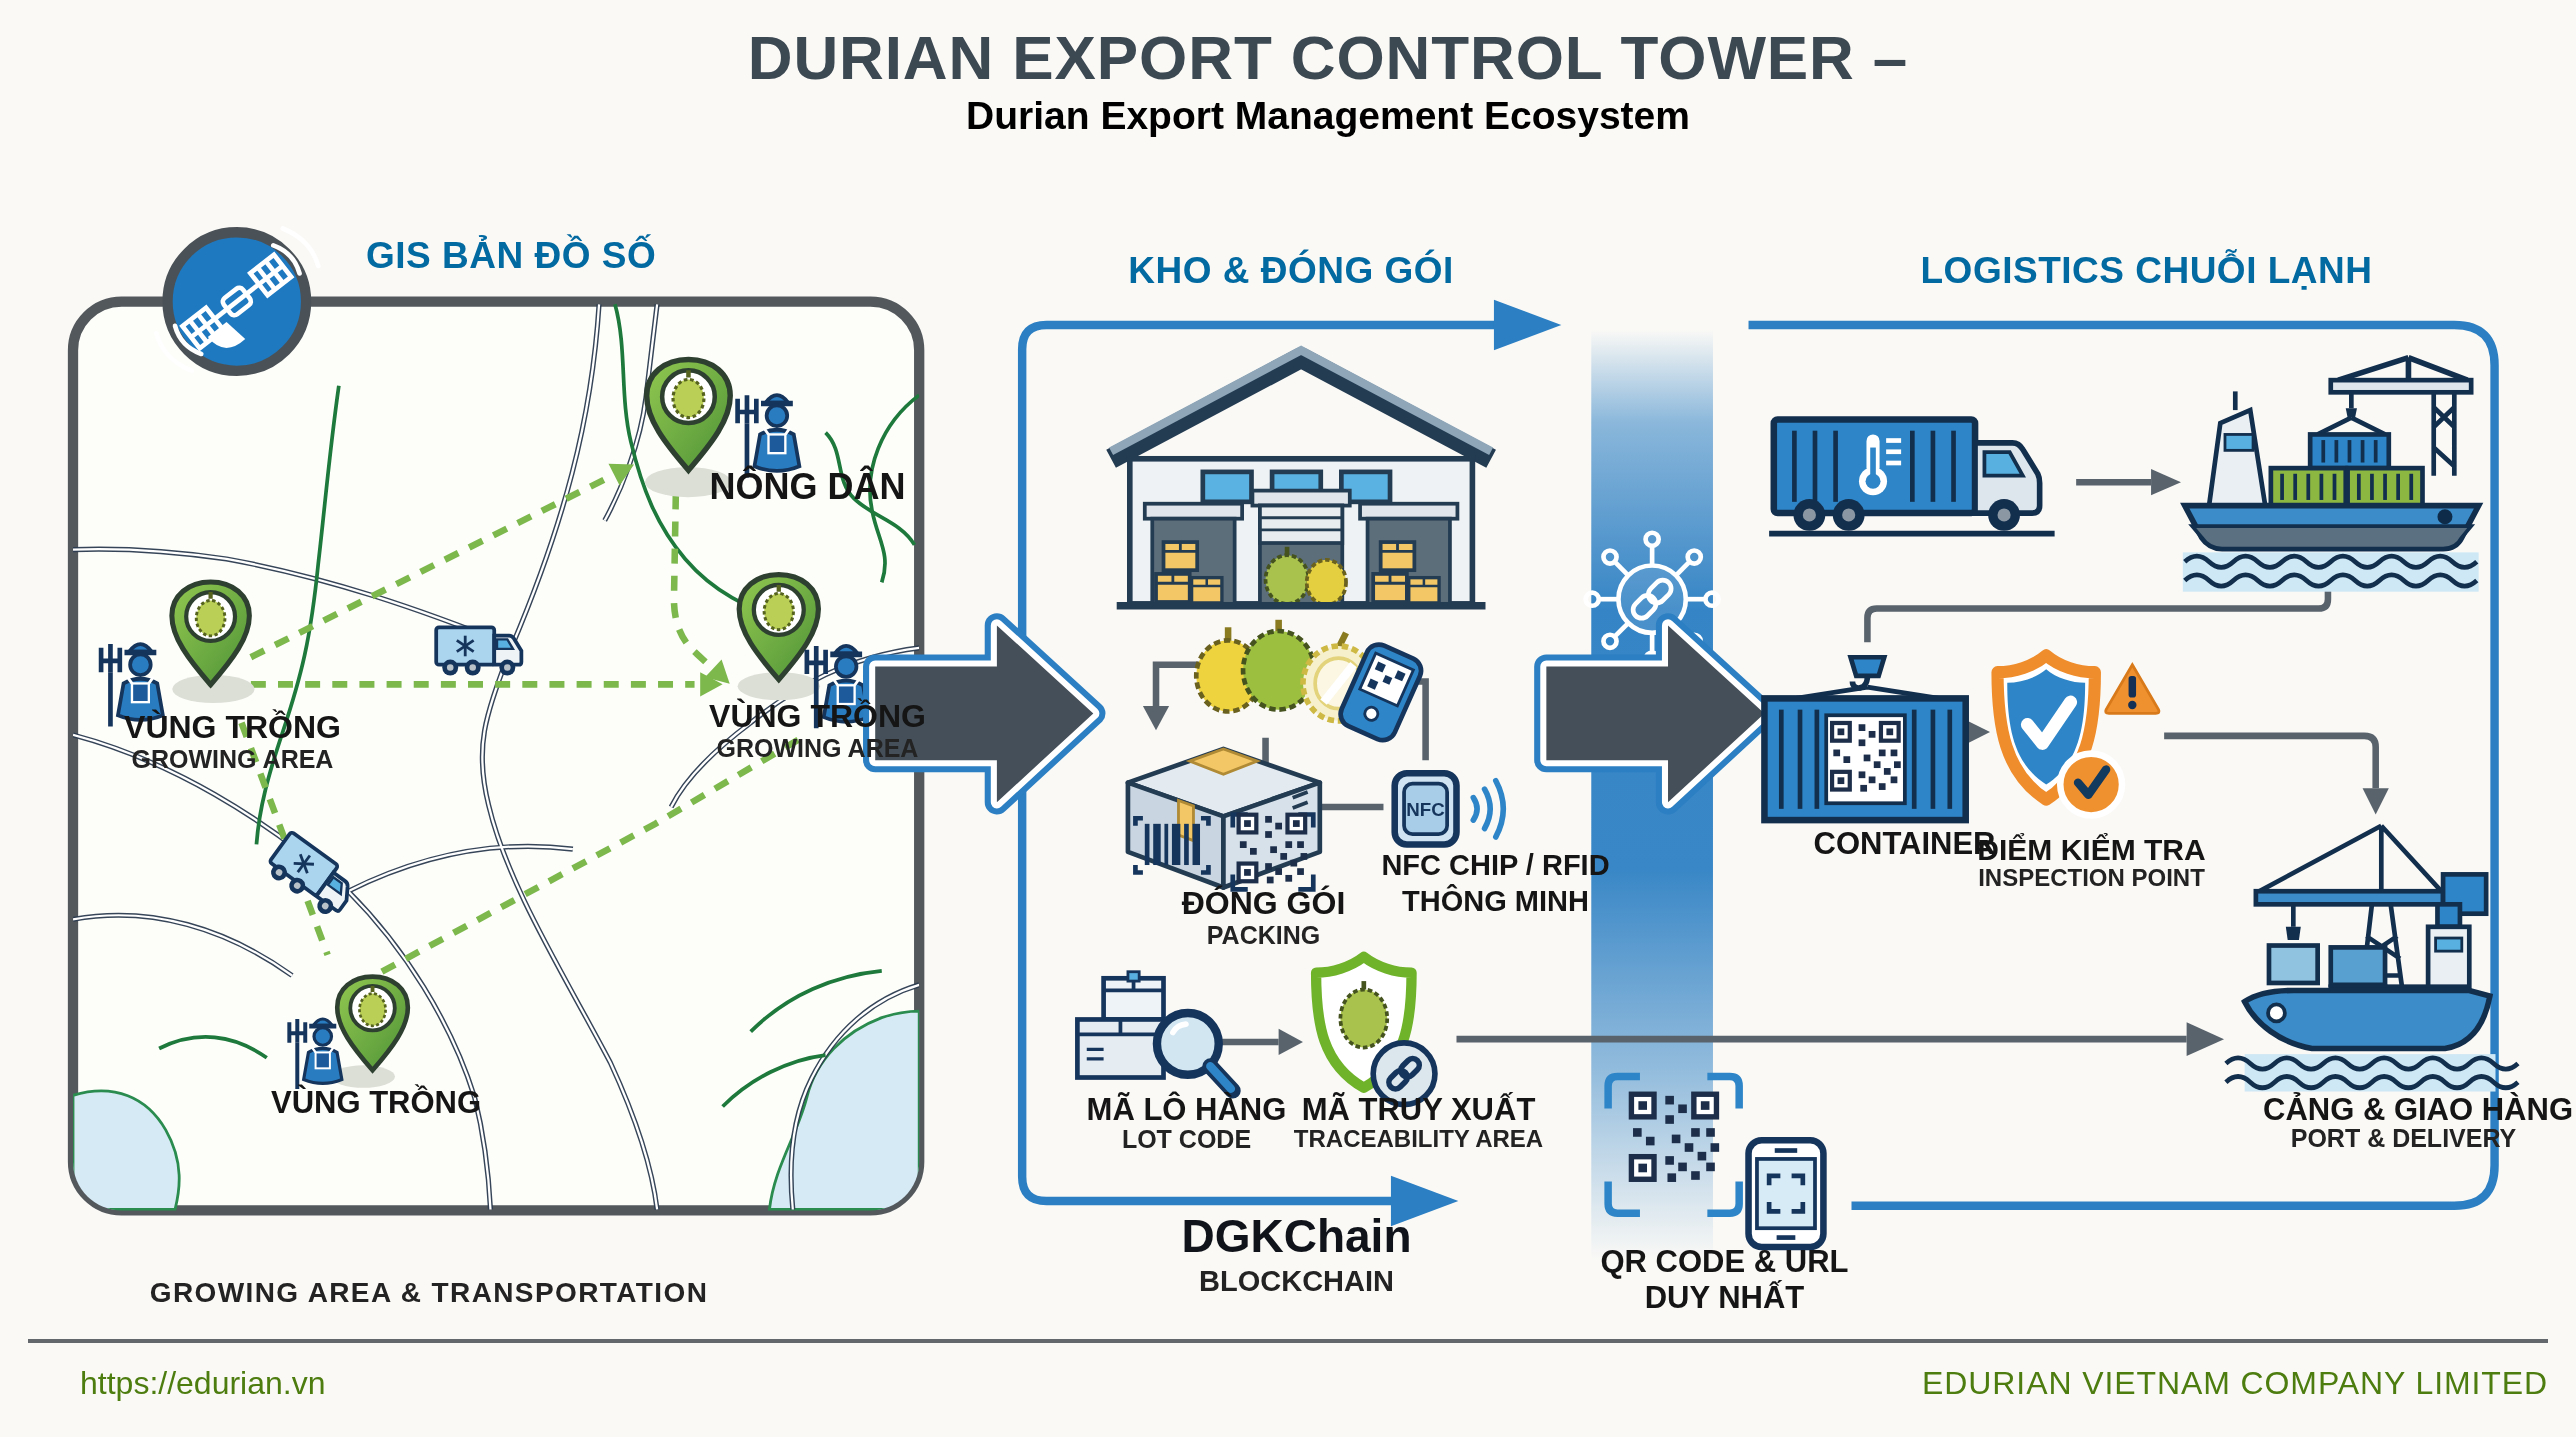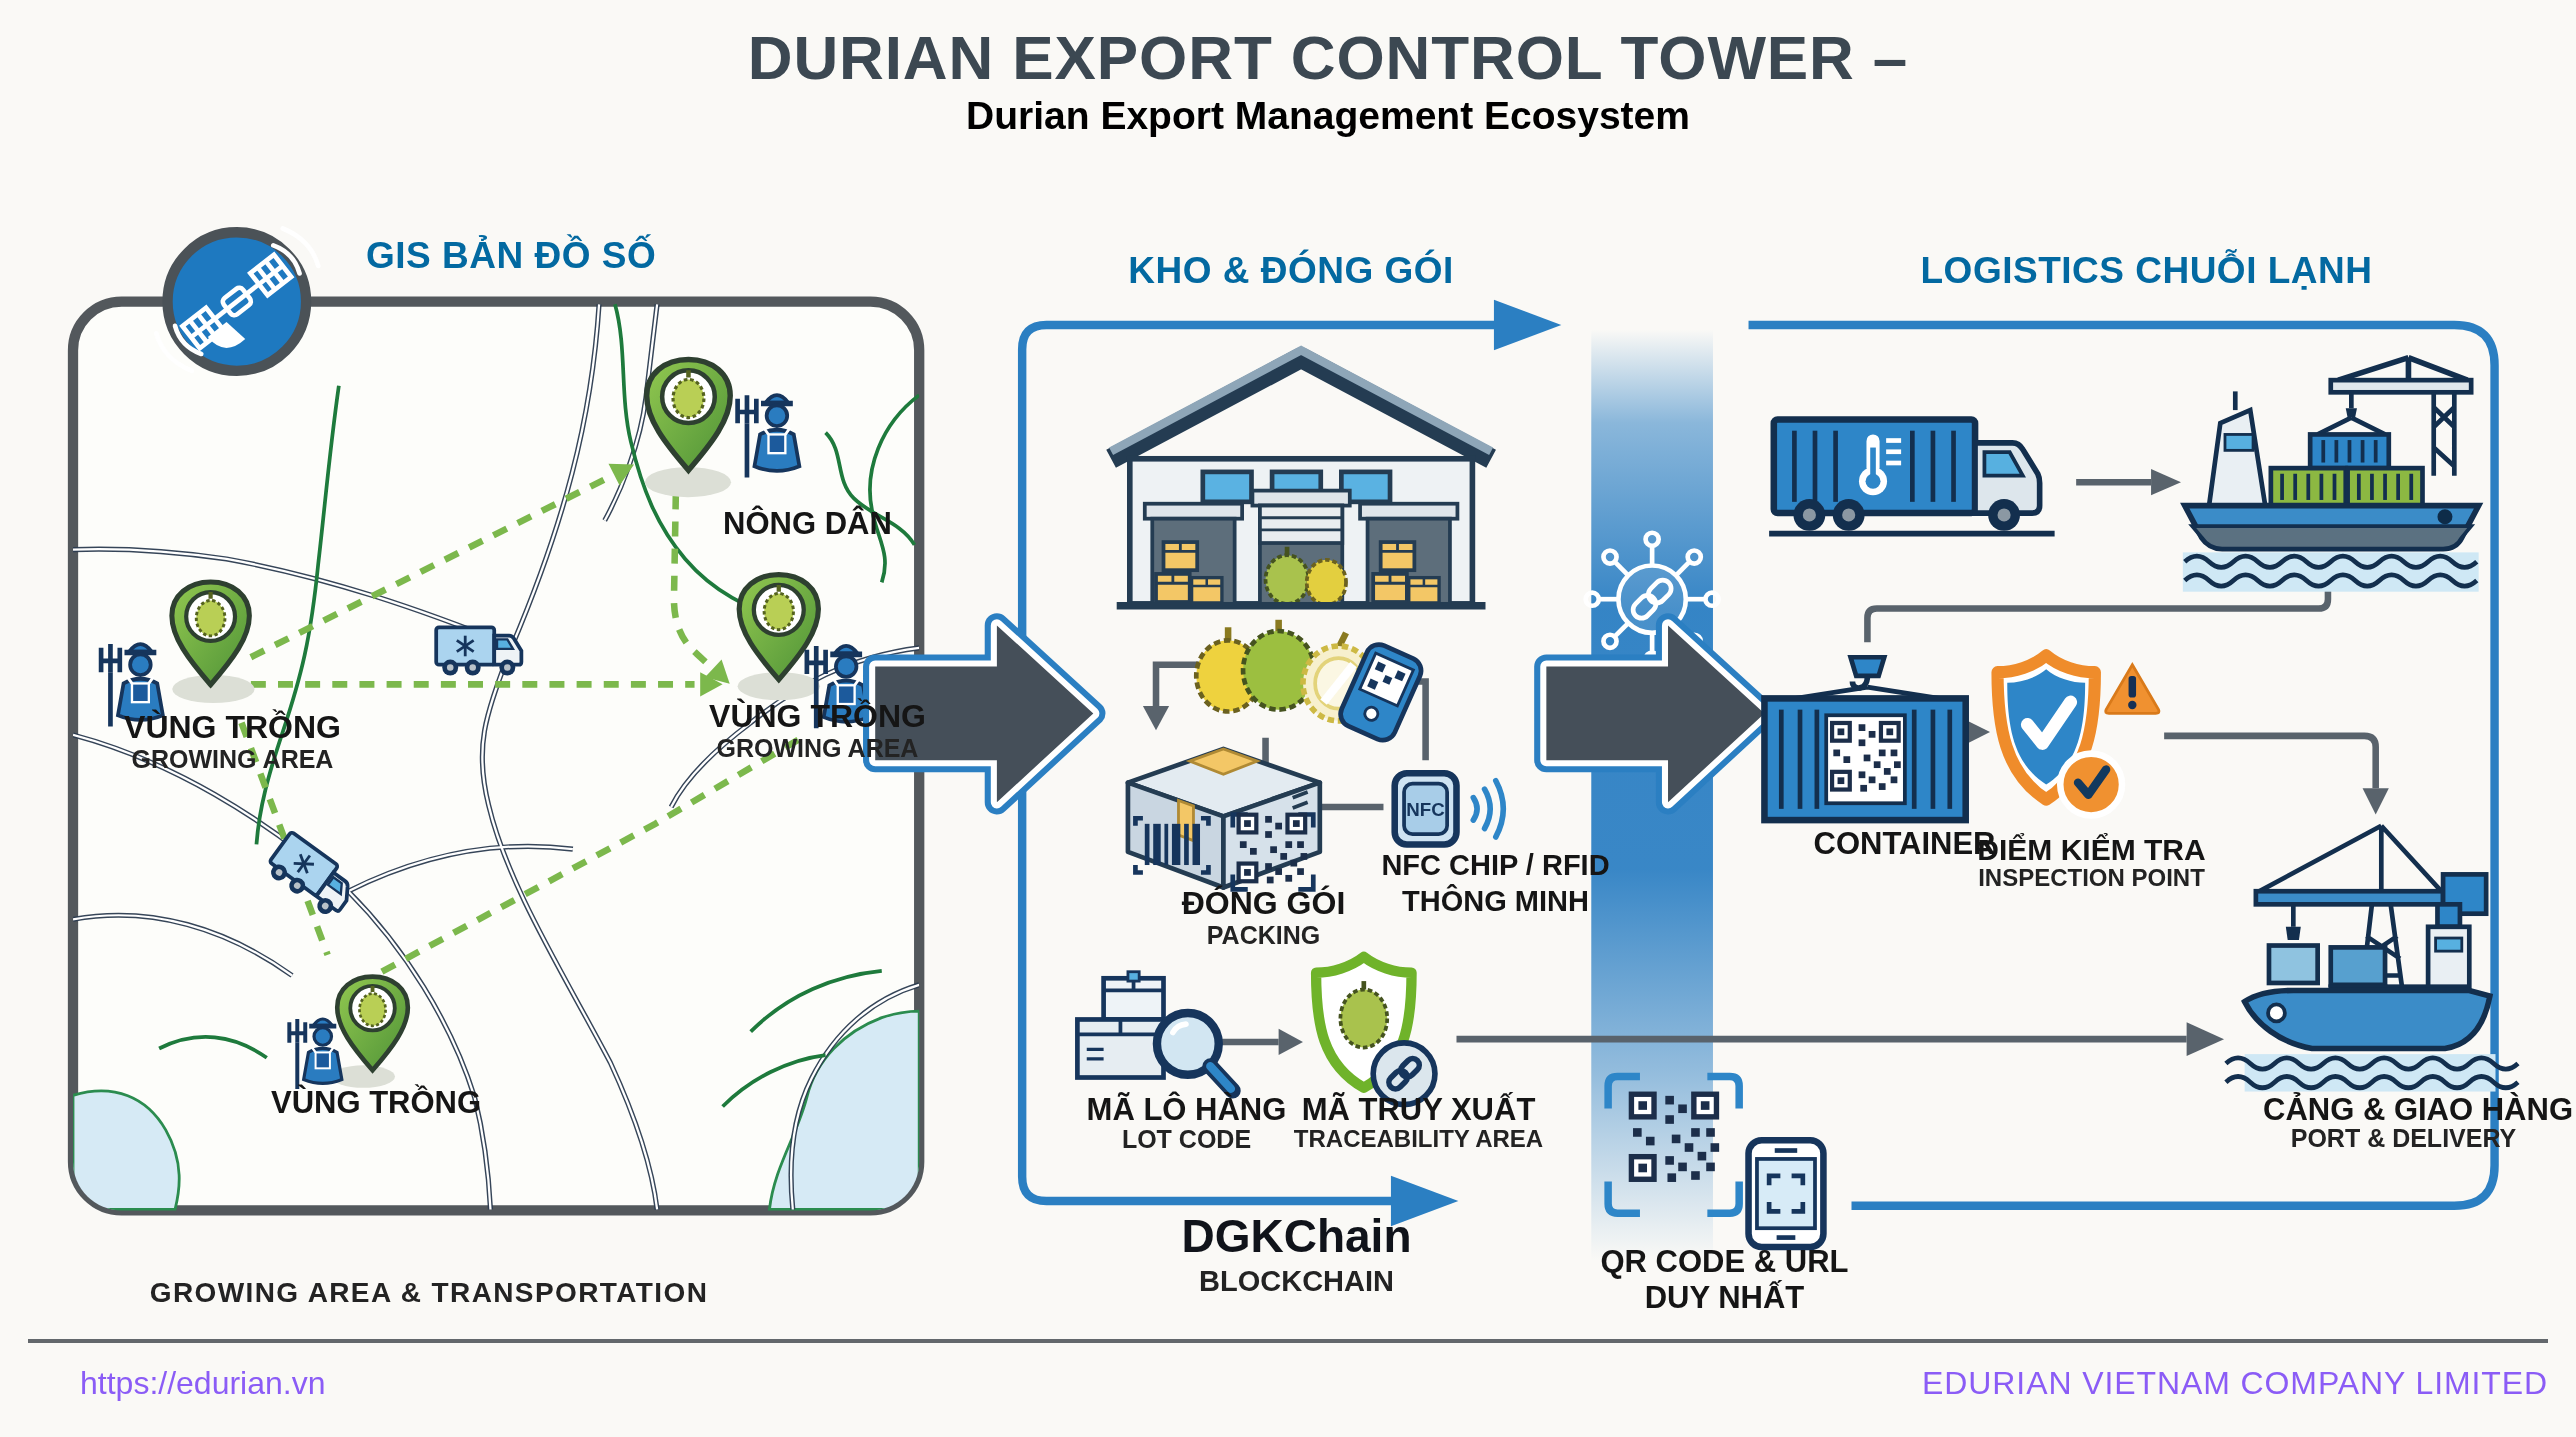--- a/index.html
+++ b/index.html
@@ -8,21 +8,21 @@
   #artwork{position:absolute;left:0;top:0;width:2576px;height:1438px;}
   .lbl{position:absolute;color:#151515;text-align:center;line-height:1.1;
        white-space:nowrap;font-family:"Liberation Sans",sans-serif;padding-left:40px;}
   .vi{font-weight:800;}
   .en{font-weight:600;color:#232323;}
   #page-title{left:0;top:24px;width:2576px;font-size:62px;font-weight:800;
               color:#3c4852;letter-spacing:0.9px;}
   #page-subtitle{left:0;top:95px;width:2576px;font-size:39px;font-weight:600;color:#000000;}
   .hdr{font-size:37px;font-weight:800;color:#0369a1;letter-spacing:0.5px;}
   .footer-line{position:absolute;left:28px;top:1339px;width:2520px;height:3.7px;background:#63686c;}
-  .foot{position:absolute;top:1365px;font-size:32px;color:#8b5cf6;}
+  .foot{position:absolute;top:1365px;font-size:32px;color:#4d7c0f;}
 </style>
 </head>
 <body>
 
 <div id="stage">
 
 <svg id="artwork" viewBox="0 0 2752 1536" xmlns="http://www.w3.org/2000/svg">
   <defs>
     <linearGradient id="pinGrad" x1="0" y1="0" x2="1" y2="1">
       <stop offset="0" stop-color="#92c850"></stop>
@@ -519,21 +519,21 @@
   </g>
 </svg>
 
 <div class="lbl" id="page-title">DURIAN EXPORT CONTROL TOWER –</div>
 <div class="lbl" id="page-subtitle">Durian Export Management Ecosystem</div>
 
 <div class="lbl hdr" style="left:326px;top:236px;">GIS BẢN ĐỒ SỐ</div>
 <div class="lbl hdr" style="left:1064px;top:251px;width:374px;">KHO &amp; ĐÓNG GÓI</div>
 <div class="lbl hdr" style="left:1863px;top:251px;width:487px;">LOGISTICS CHUỖI LẠNH</div>
 
-<div class="lbl vi" style="left:655px;top:467px;width:225px;font-size:31px;margin-top:40px;">NÔNG DÂN</div>
+<div class="lbl vi" style="left:655px;top:467px;width:225px;font-size:36px;">NÔNG DÂN</div>
 <div class="lbl vi" style="left:665px;top:699px;width:225px;font-size:32px;">VÙNG TRỒNG</div>
 <div class="lbl en" style="left:665px;top:735px;width:225px;font-size:25px;">GROWING AREA</div>
 <div class="lbl vi" style="left:80px;top:710px;width:225px;font-size:32px;">VÙNG TRỒNG</div>
 <div class="lbl en" style="left:80px;top:746px;width:225px;font-size:25px;">GROWING AREA</div>
 <div class="lbl vi" style="left:231px;top:1086px;width:187px;font-size:31px;">VÙNG TRỒNG</div>
 
 <div class="lbl en" style="left:108px;top:1278px;width:562px;font-size:28px;letter-spacing:1.4px;">GROWING AREA &amp; TRANSPORTATION</div>
 
 <div class="lbl vi" style="left:1111px;top:886px;width:225px;font-size:32px;">ĐÓNG GÓI</div>
 <div class="lbl en" style="left:1111px;top:922px;width:225px;font-size:25px;">PACKING</div>

